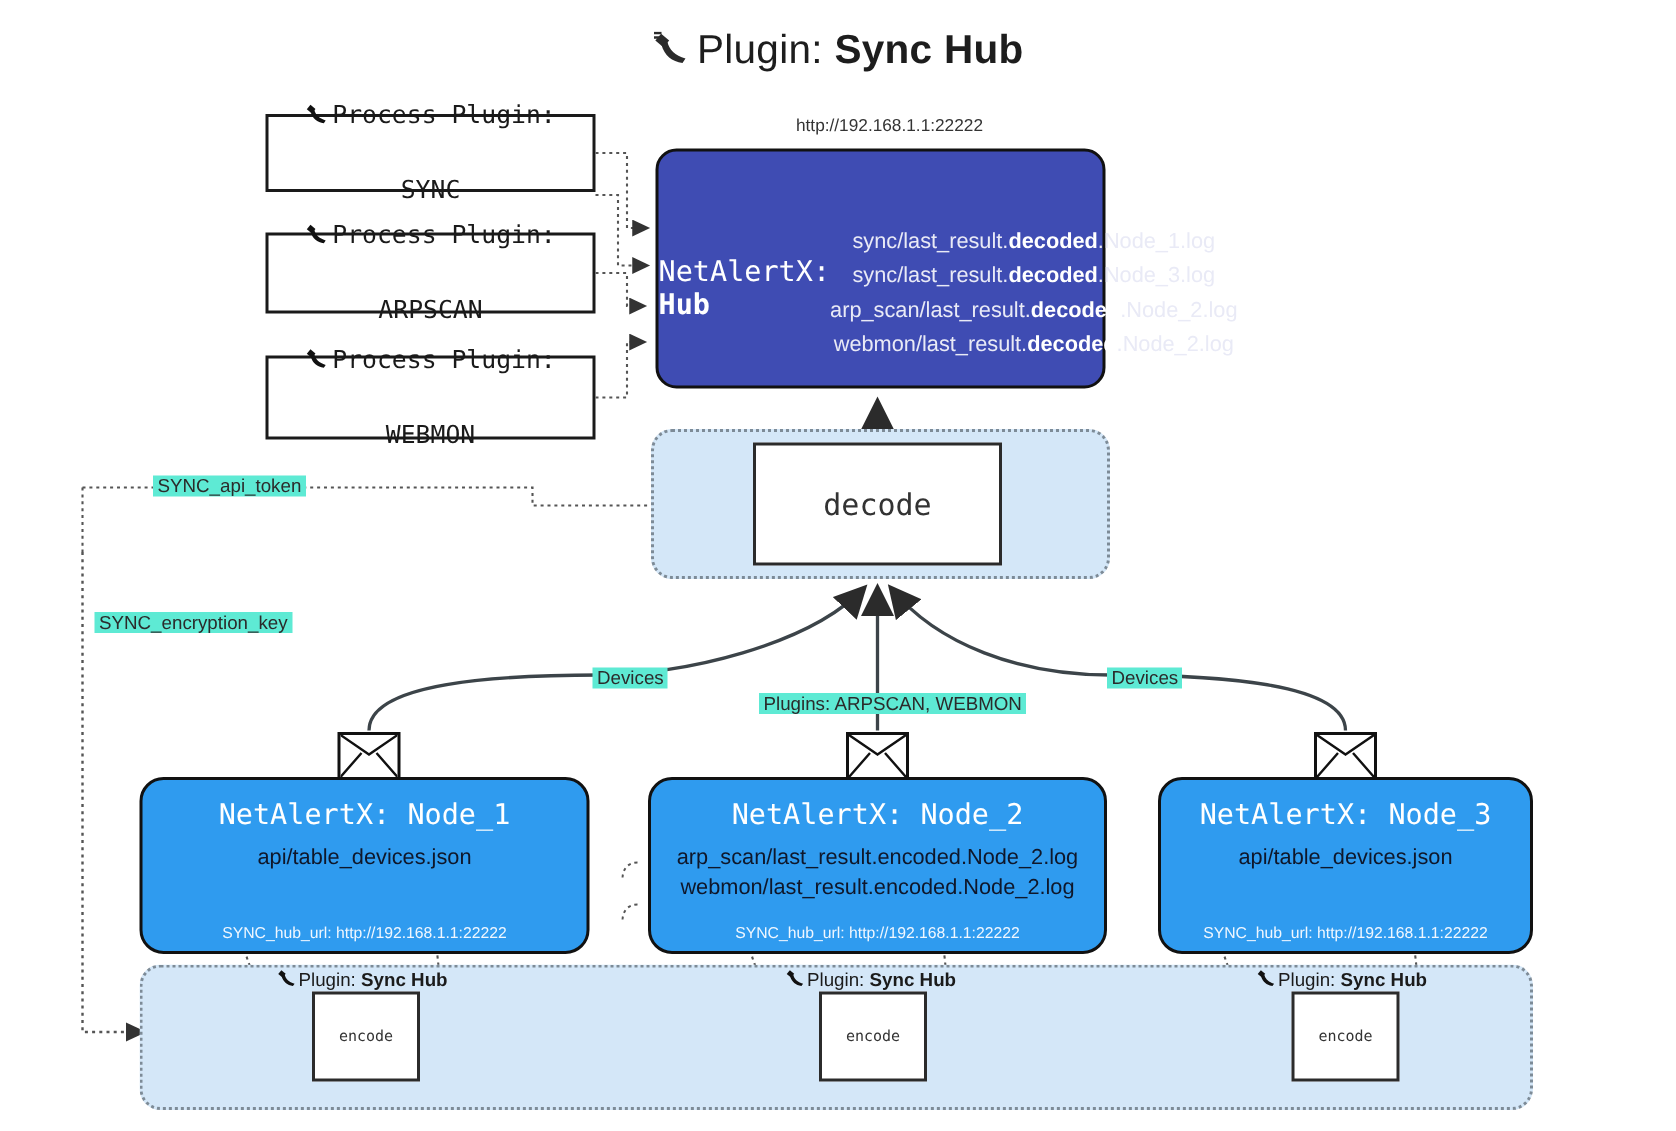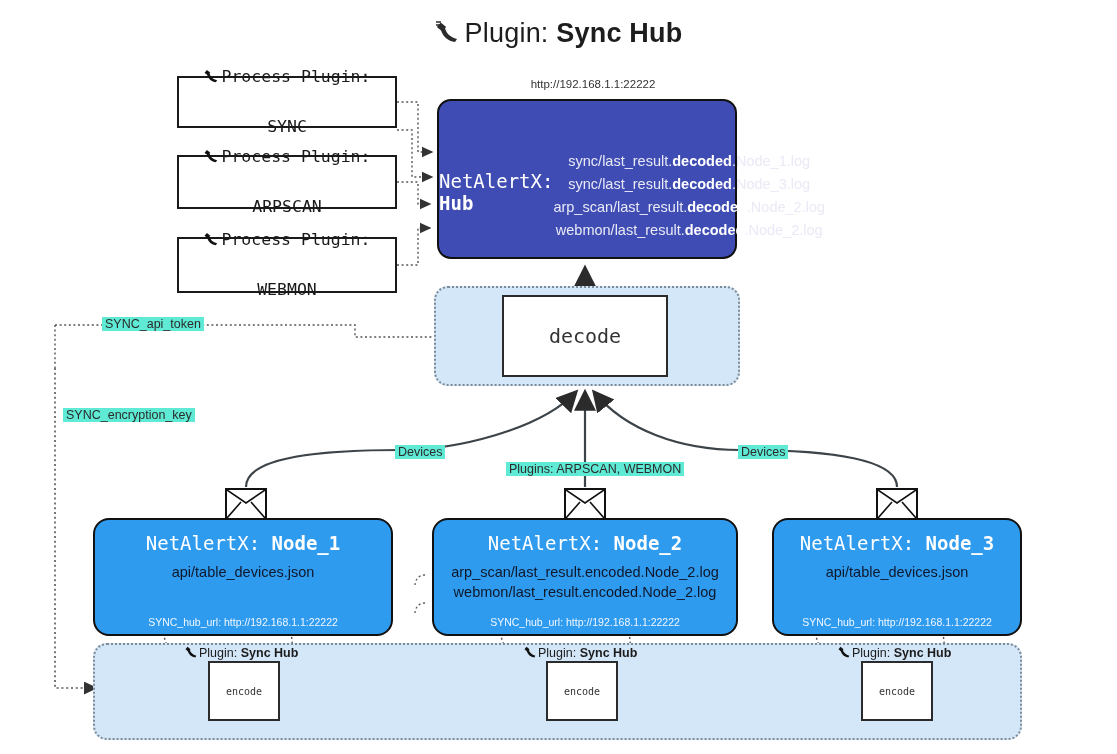--- a/index.html
+++ b/index.html
@@ -45,21 +45,21 @@
         font-family:"DejaVu Sans Mono","Liberation Mono",monospace;color:#333;}
   .decode{left:502px;top:295px;width:166px;height:82px;font-size:20px;}
   .encode{width:72px;height:60px;font-size:10px;}
 
   
   .node{position:absolute;background:#2f9bef;border:2px solid #111;border-radius:16px;
         box-sizing:border-box;display:flex;flex-direction:column;align-items:center;
         padding-top:12px;width:300px;height:118px;}
   .node .ntitle{font-family:"DejaVu Sans Mono","Liberation Mono",monospace;
         font-size:19px;color:#ffffff;}
-  .node .ntitle b{font-weight:bold;}
+  .node .ntitle b{font-weight:normal;}
   .node .nlines{margin-top:10px;display:flex;flex-direction:column;gap:4px;
         align-items:center;width:100%;}
   .node .nline{font-size:14.5px;color:#0f172a;white-space:nowrap;text-align:center;}
   .node .nfoot{position:absolute;bottom:6px;left:0;width:100%;text-align:center;
         font-size:10.5px;color:#f0f7ff;white-space:nowrap;}
 
   
   .env{position:absolute;width:42px;height:32px;background:#fff;border:2px solid #111;
        box-sizing:border-box;}
   .env svg{position:absolute;left:0;top:0;}

